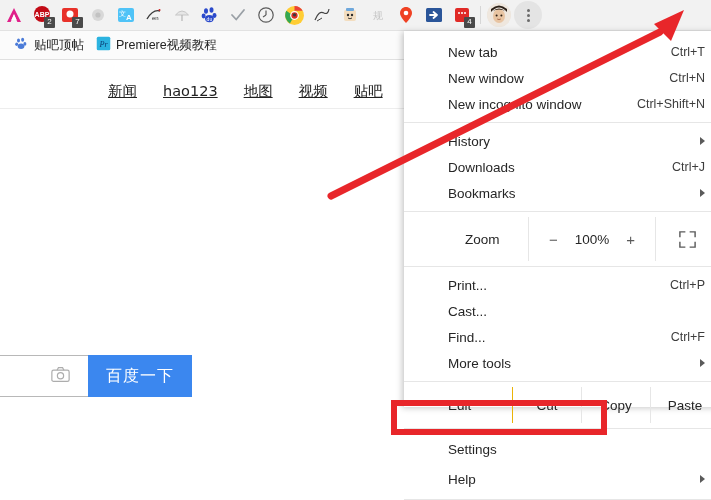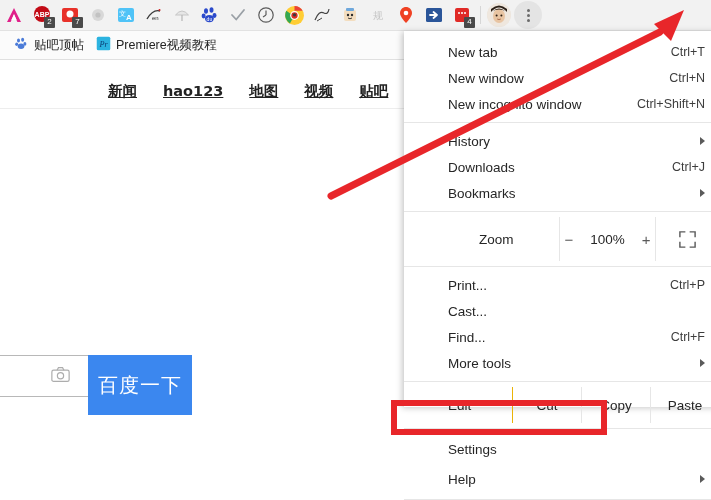--- a/index.html
+++ b/index.html
@@ -82,21 +82,21 @@
     background: #ffffff;
   }
   #navrow {
     position: absolute; left: 0; top: 14px;
     width: 711px; height: 34px;
     display: flex; align-items: center; justify-content: flex-start;
     padding-left: 108px;
     gap: 26px;
   }
   .navlink {
-    font-size: 14.5px; font-weight: bold; color: #222;
+    font-size: 14.5px; font-weight: normal; color: #222;
     text-decoration: underline;
     font-family: "DejaVu Sans", "Liberation Sans", sans-serif;
     white-space: nowrap;
   }
   #navdivider {
     position: absolute; left: 0; top: 48px; width: 711px; height: 1px;
     background: #ededed;
   }
 
   
@@ -107,23 +107,23 @@
   }
   #searchbox {
     width: 92px; height: 42px;
     background: #fff;
     border: 1px solid #b8b8b8;
     border-right: none;
     display: flex; align-items: center; justify-content: flex-end;
     padding-right: 18px;
   }
   #searchbtn {
-    width: 104px; height: 60px;
+    width: 104px; height: 42px;
     background: #3b87ef;
-    color: #fff; font-size: 20px;
+    color: #fff; font-size: 16px;
     display: flex; align-items: center; justify-content: center;
     font-family: "DejaVu Sans", "Liberation Sans", sans-serif;
     letter-spacing: 1px;
   }
 
   
   #menu {
     position: absolute; left: 404px; top: 31px;
     width: 315px; height: 376px;
     background: #ffffff;
@@ -151,23 +151,22 @@
     border-bottom: 4px solid transparent;
   }
   .msep {
     height: 1px; background: #e6e6e6; margin: 5px 0;
   }
   
   #zoomrow {
     height: 44px; display: flex; align-items: stretch;
   }
   #zoomrow .zl {
-    width: 124px; display: flex; align-items: center; padding-left: 44px;
+    width: 124px; display: flex; align-items: center; padding-left: 61px;
     font-size: 13.5px;
-    margin-left: 31px;
   }
   #zoomrow .zc {
     flex: 1; display: flex; align-items: center; justify-content: center;
     gap: 17px; border-left: 1px solid #e6e6e6; border-right: 1px solid #e6e6e6;
   }
   #zoomrow .zc .sym { font-size: 15px; color: #5a5a5a; }
   #zoomrow .zc .pct { font-size: 13.5px; color: #262626; }
   #zoomrow .zr {
     width: 63px; display: flex; align-items: center; justify-content: center;
   }

